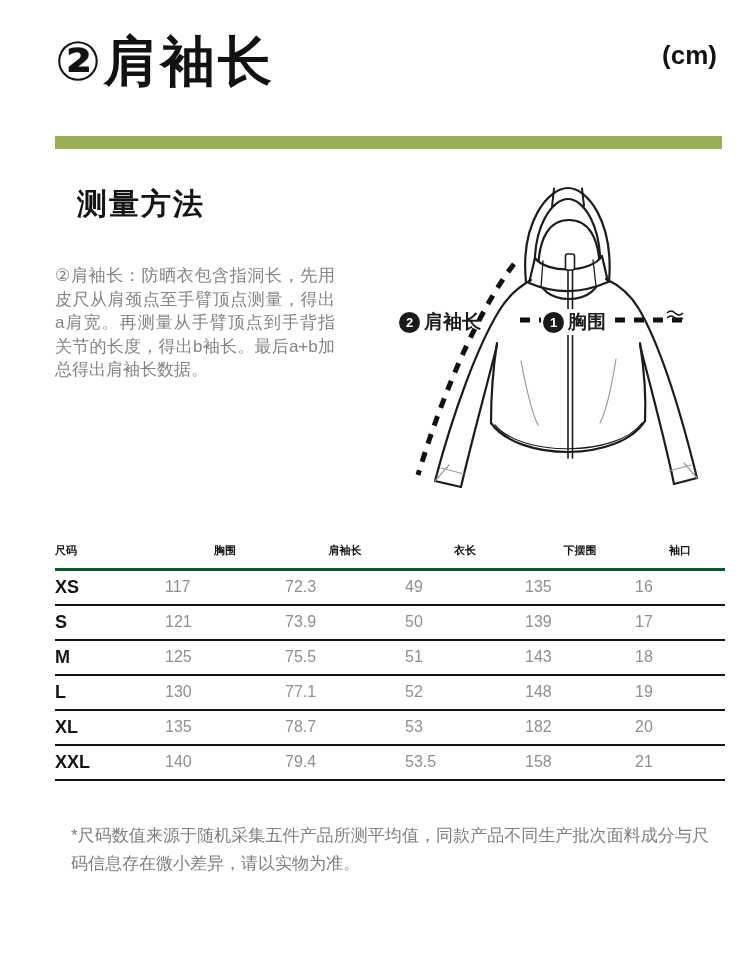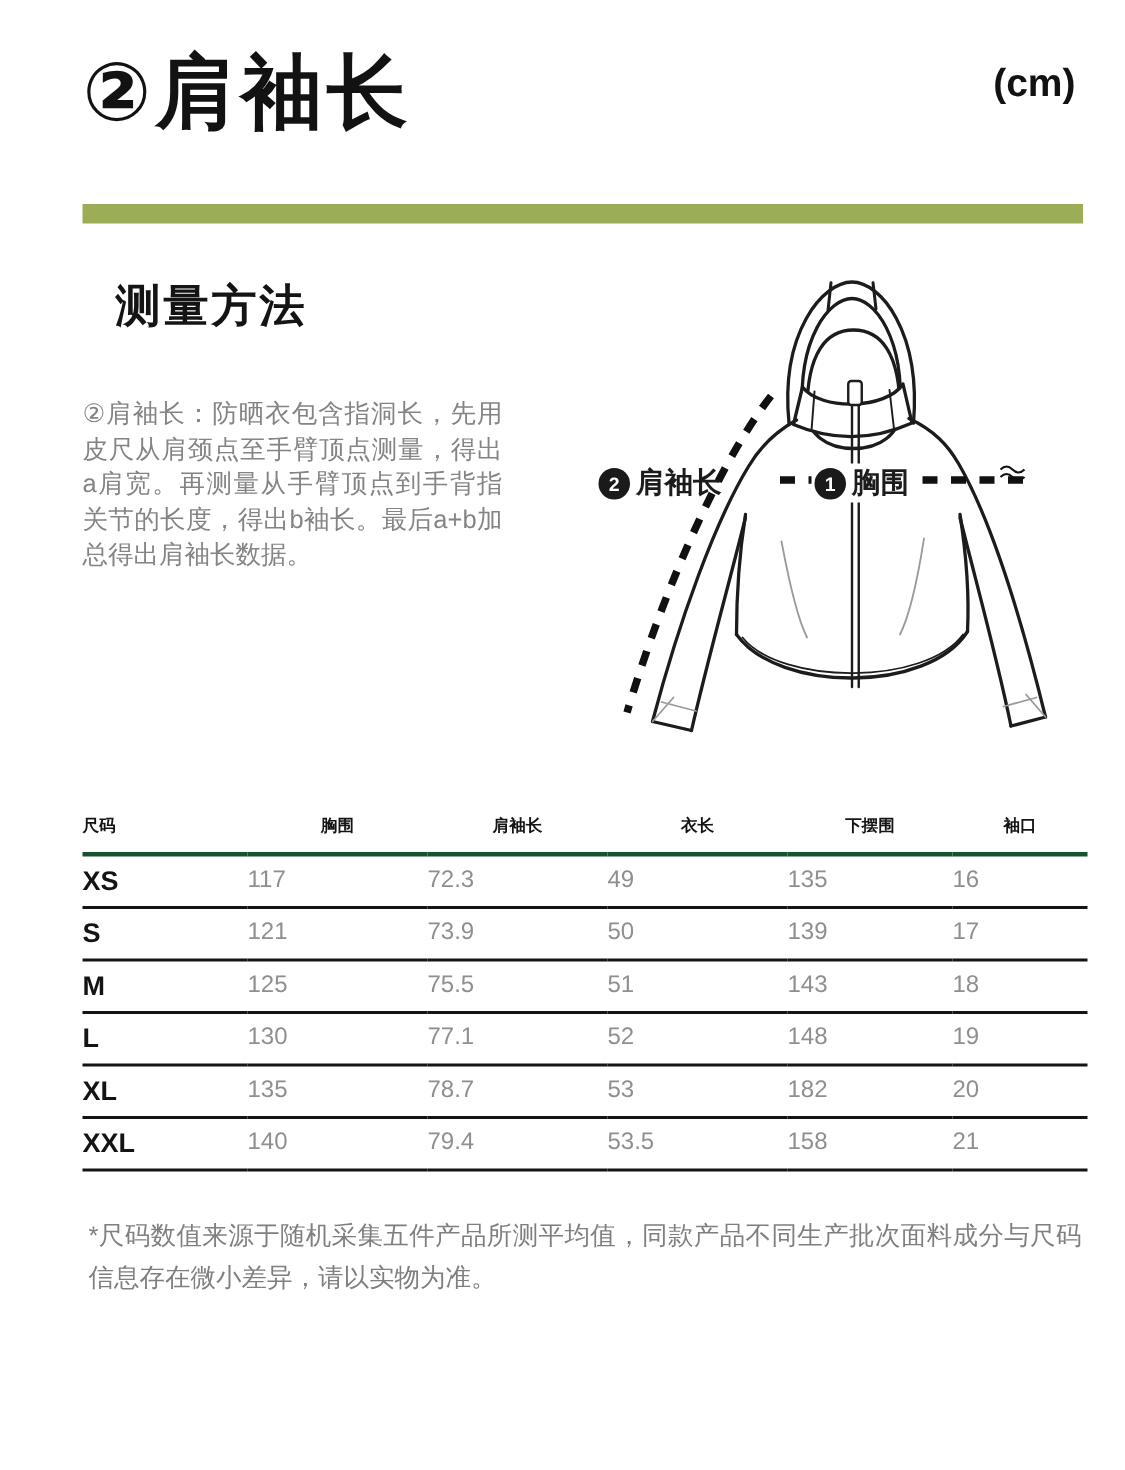--- a/index.html
+++ b/index.html
@@ -35,21 +35,21 @@
   #size-table{ left:55px; top:538px; width:670px; border-collapse:collapse; table-layout:fixed; }
   #size-table th{ font-size:11px; font-weight:700; color:#141414; text-align:center;
     padding:5px 0 10px; border-bottom:3px solid #14532d; }
   #size-table th.col-size{ text-align:left; }
   #size-table td{ height:35px; border-bottom:2px solid #141414; 
     font-size:16px; color:#8f8f8f; }
   #size-table td.size-cell{ text-align:left; font-size:18px; font-weight:700; color:#141414; }
 
   
   #notes{ left:55px; top:806px; width:670px; font-size:17px; line-height:28px; color:#7f7f7f; text-align:justify; }
-  #notes p{ margin:4px; }
+  #notes p{ margin:16px; }
 </style>
 </head>
 <body>
 
 <h1 class="abs" id="page-title">②肩袖长</h1>
 <div class="abs" id="unit-label">(cm)</div>
 <div class="abs accent-bar"></div>
 
 <h2 class="abs" id="method-heading">测量方法</h2>
 <div class="abs" id="method-text">

